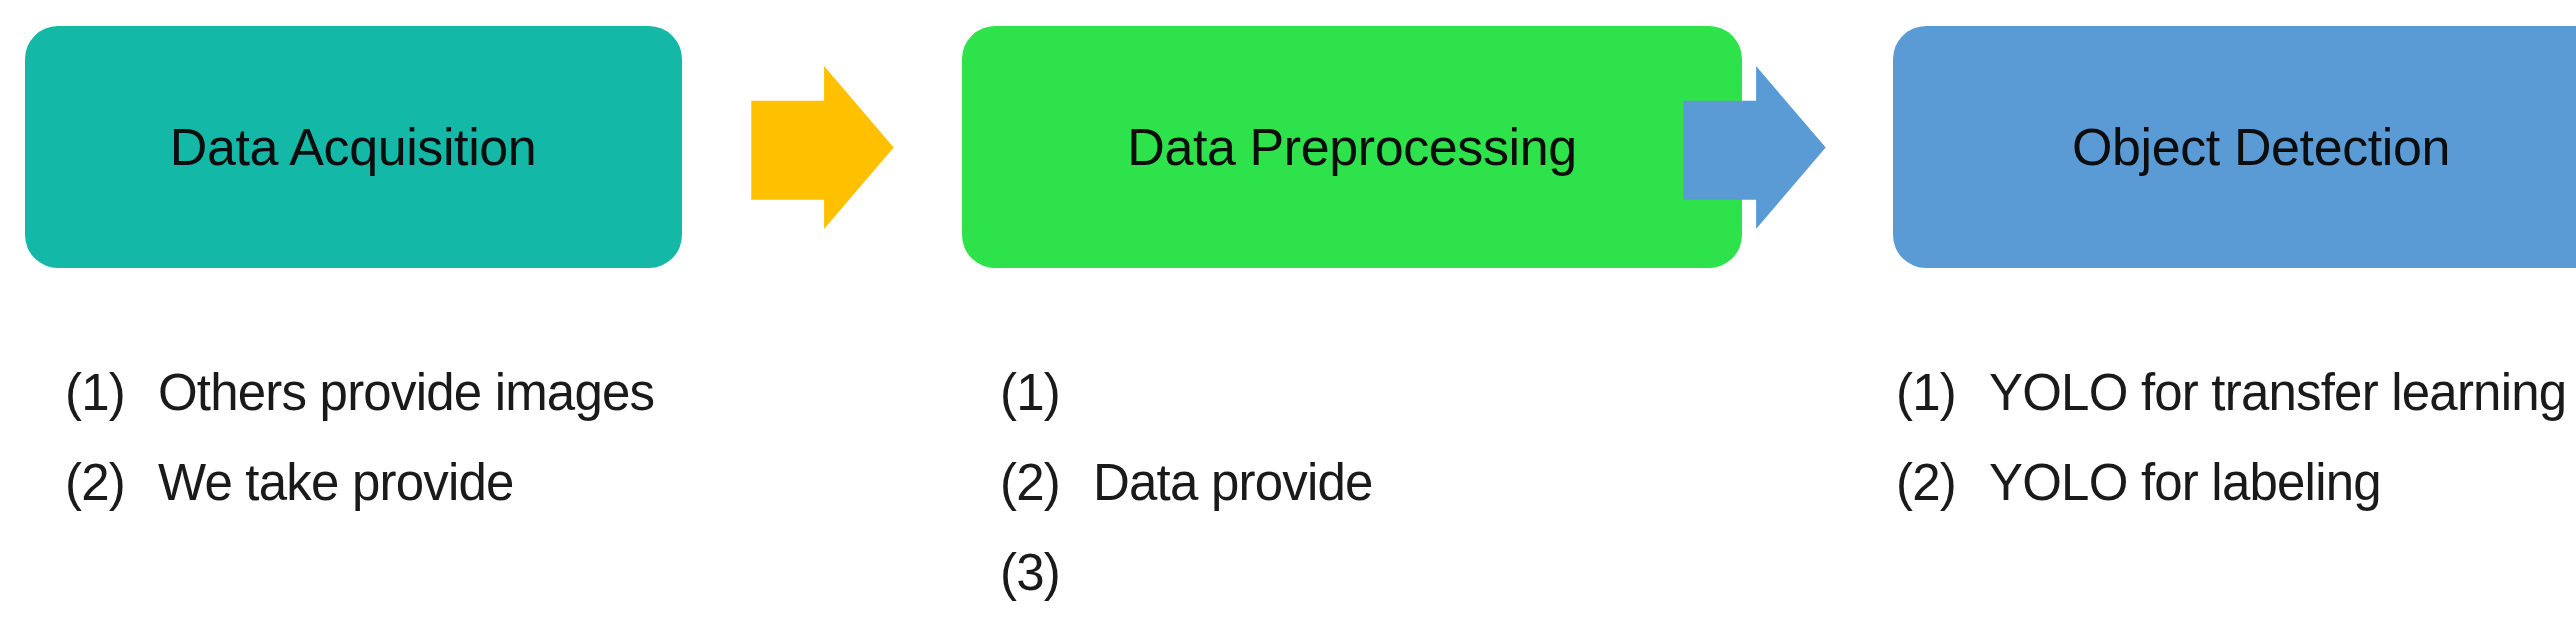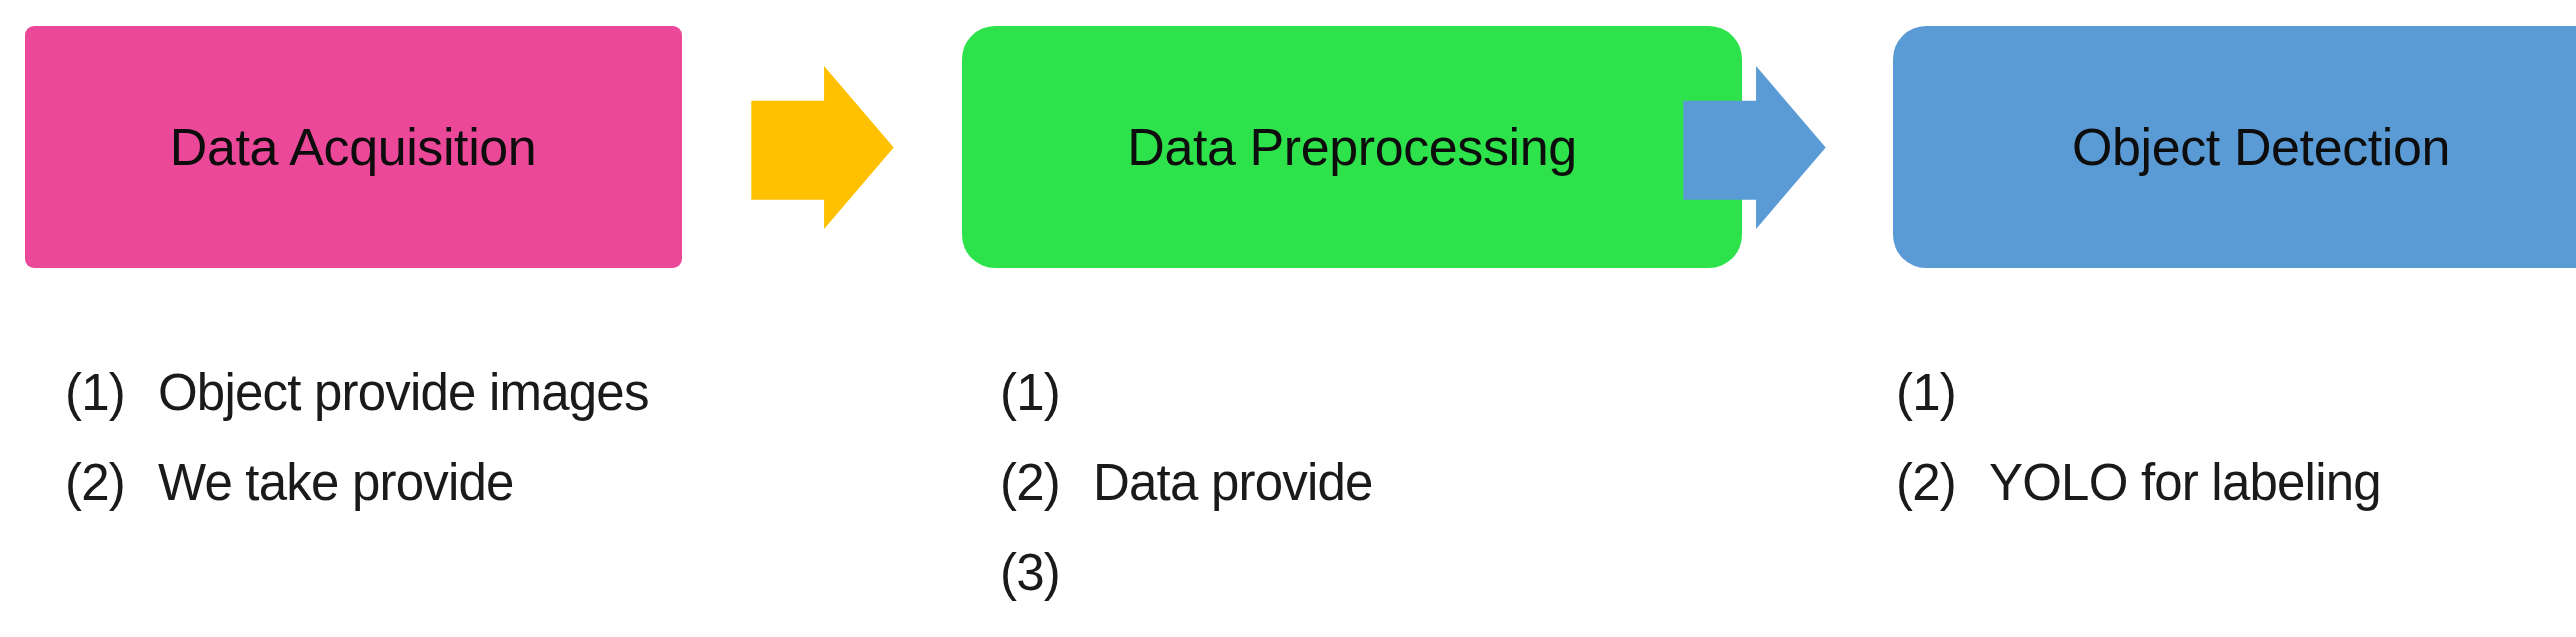--- a/index.html
+++ b/index.html
@@ -44,21 +44,21 @@
   .list-item .num{
     flex:0 0 93px;width:93px;
   }
   .list-item .txt{flex:0 0 auto;}
 </style>
 </head>
 <body>
 
 <div class="canvas">
 
-  <div class="flow-box box-1" style="background: #ec4899; border-radius: 9px;">
+  <div class="flow-box box-1" style="background: #14b8a6;">
     <span class="title">Data Acquisition</span>
   </div>
 
   <svg class="arrow arrow-1" viewBox="0 0 180 206">
     <polygon points="0,44 92,44 92,0 180,103 92,206 92,169 0,169" fill="#FFC000"></polygon>
   </svg>
 
   <div class="flow-box box-2" style="background: rgb(46, 226, 75);">
     <span class="title">Data Preprocessing</span>
   </div>
@@ -67,21 +67,21 @@
     <polygon points="0,44 92,44 92,0 180,103 92,206 92,169 0,169" fill="#5B9BD5"></polygon>
   </svg>
 
   <div class="flow-box box-3" style="background: rgb(91, 155, 213);">
     <span class="title">Object Detection</span>
   </div>
 
   <div class="step-list list-1">
     <div class="list-item">
       <span class="num">(1)</span>
-      <span class="txt">Object provide images</span>
+      <span class="txt">Others provide images</span>
     </div>
     <div class="list-item">
       <span class="num">(2)</span>
       <span class="txt">We take provide</span>
     </div>
   </div>
 
   <div class="step-list list-2">
     <div class="list-item">
       <span class="num">(1)</span>
@@ -91,20 +91,21 @@
       <span class="txt">Data provide</span>
     </div>
     <div class="list-item">
       <span class="num">(3)</span>
     </div>
   </div>
 
   <div class="step-list list-3">
     <div class="list-item">
       <span class="num">(1)</span>
+      <span class="txt">YOLO for transfer learning</span>
     </div>
     <div class="list-item">
       <span class="num">(2)</span>
       <span class="txt">YOLO for labeling</span>
     </div>
   </div>
 
 </div>
 
 

